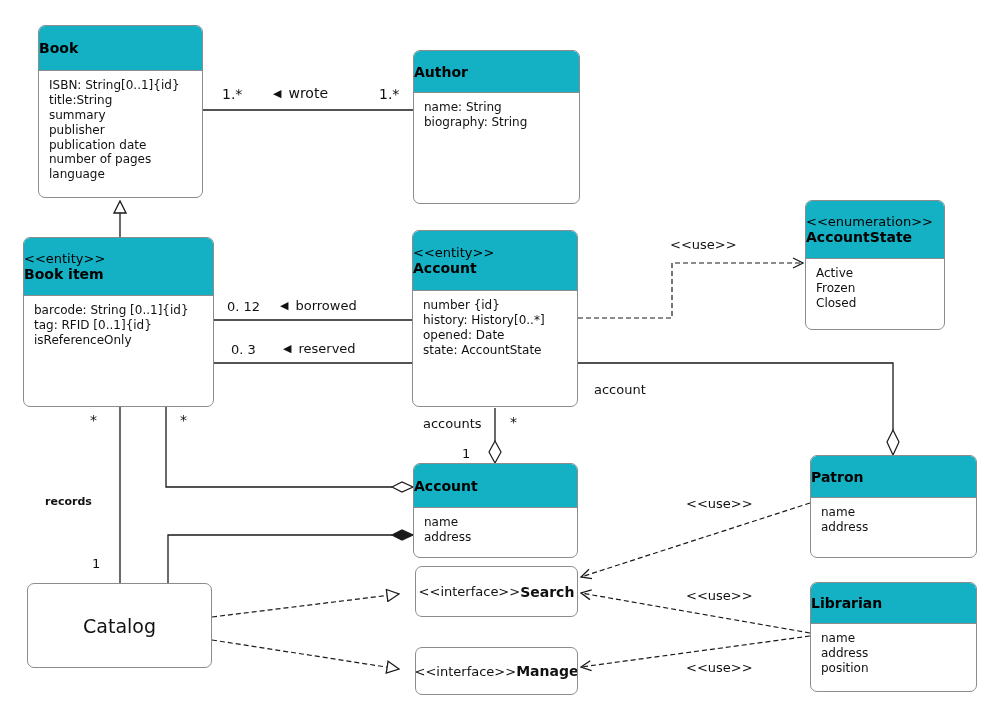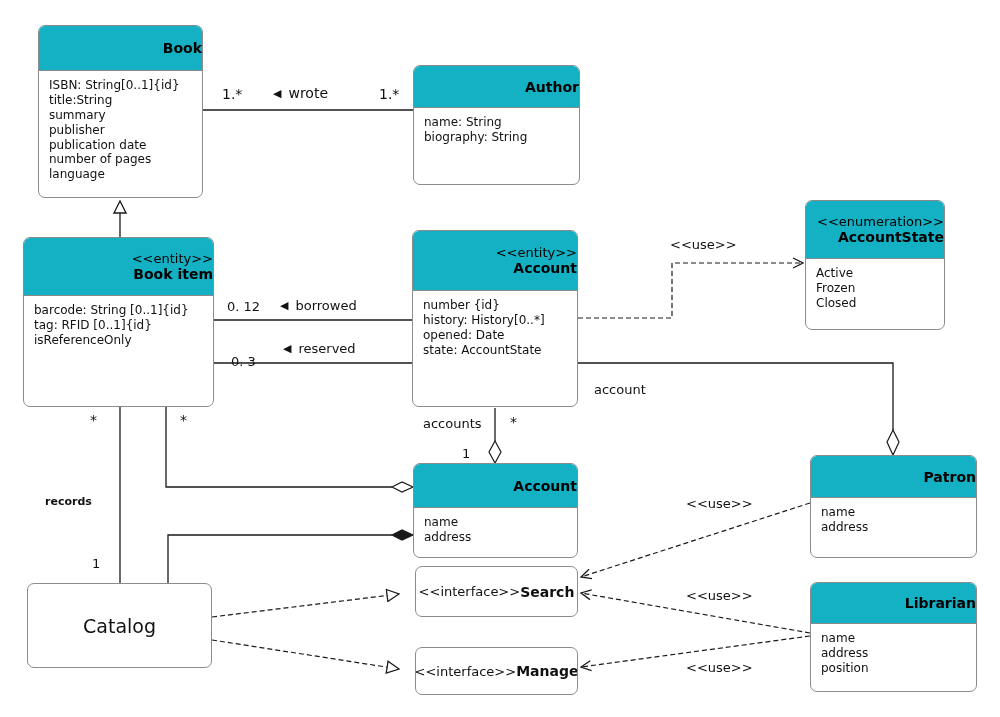--- a/index.html
+++ b/index.html
@@ -3,21 +3,21 @@
 <meta charset="utf-8">
 <style>
   * { box-sizing: border-box; }
   html,body { margin:0; padding:0; background:#fff; }
   body { font-family:"DejaVu Sans","Liberation Sans",sans-serif; color:#111; }
   .canvas { position:relative; width:1000px; height:717px; background:#fff; overflow:hidden; }
 
   svg.connectors { position:absolute; left:0; top:0; pointer-events:none; }
 
   .uml-class { position:absolute; background:#fff; border:1.4px solid #8c8c8c; border-radius:7px; overflow:hidden; }
-  .hdr { background:#14b0c4; border-bottom:1.4px solid #8c8c8c; display:flex; flex-direction:column; align-items:flex-end; justify-content:center; color:#000; }
+  .hdr { background:#14b0c4; border-bottom:1.4px solid #8c8c8c; display:flex; flex-direction:column; align-items:flex-start; justify-content:center; color:#000; }
   .stereo { font-size:13px; font-weight:normal; }
   .cls-title { font-size:14px; font-weight:bold; }
   .attrs { padding:7px 10px 6px 10px; font-size:12px; line-height:1.24; white-space:pre-line; }
   .iface { display:flex; flex-direction:row; align-items:center; justify-content:center; }
   .plain-title { display:flex; align-items:center; justify-content:center; font-weight:normal; font-size:19px; height:100%; }
 
   .lbl { position:absolute; font-size:13px; color:#111; white-space:nowrap; }
   .lbl.bold { font-weight:bold; font-size:11px; }
   .lbl.big { font-size:14px; }
   .tri-icon { font-size:11px; margin-right:7px; position:relative; top:-1px; }
@@ -65,21 +65,21 @@
     </div>
     <div class="attrs">ISBN: String[0..1]{id}
 title:String
 summary
 publisher
 publication date
 number of pages
 language</div>
   </div>
 
-  <div class="uml-class" style="left:413px;top:65px;width:167px;height:120px">
+  <div class="uml-class" style="left:413px;top:50px;width:167px;height:154px">
     <div class="hdr" style="height:42px">
       <div class="cls-title">Author</div>
     </div>
     <div class="attrs">name: String
 biography: String</div>
   </div>
 
   <div class="uml-class" style="left:23px;top:237px;width:191px;height:170px">
     <div class="hdr" style="height:58px">
       <div class="stereo">&lt;&lt;entity&gt;&gt;</div>
@@ -154,21 +154,21 @@
   <div class="lbl big" style="left:273px;top:85px">
     <span class="tri-icon">◀</span><span>wrote</span>
   </div>
   <div class="lbl big" style="left:379px;top:86px">1.*</div>
 
   <div class="lbl" style="left:227px;top:299px">0. 12</div>
   <div class="lbl" style="left:280px;top:298px">
     <span class="tri-icon">◀</span><span>borrowed</span>
   </div>
 
-  <div class="lbl" style="left:231px;top:354px">0. 3</div>
+  <div class="lbl" style="left:231px;top:342px">0. 3</div>
   <div class="lbl" style="left:283px;top:341px">
     <span class="tri-icon">◀</span><span>reserved</span>
   </div>
 
   <div class="lbl" style="left:670px;top:237px">&lt;&lt;use&gt;&gt;</div>
 
   <div class="lbl" style="left:423px;top:416px">accounts</div>
   <div class="lbl big" style="left:510px;top:414px">*</div>
   <div class="lbl" style="left:462px;top:446px">1</div>
 

